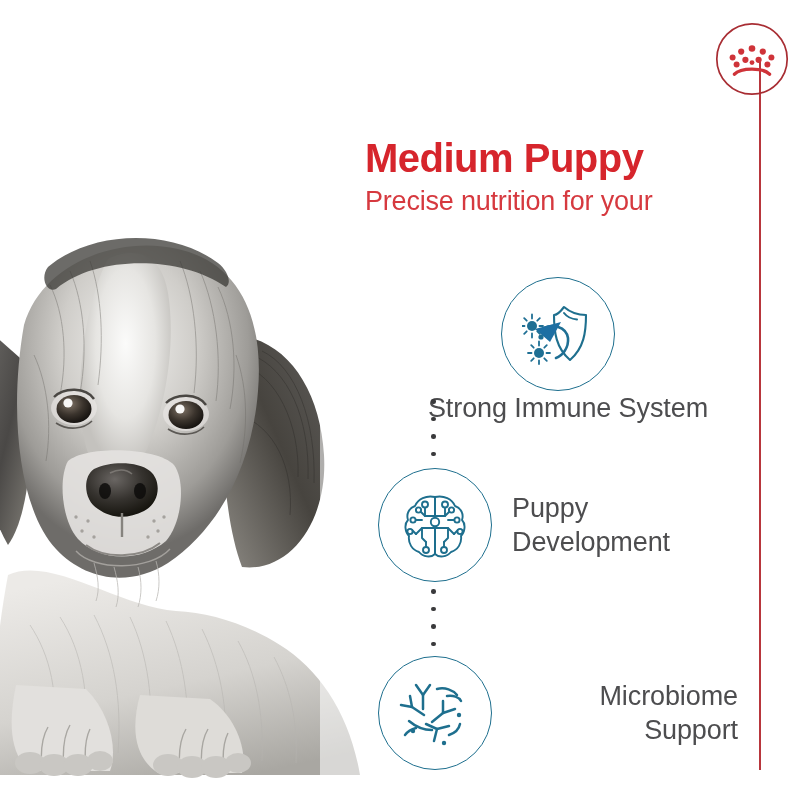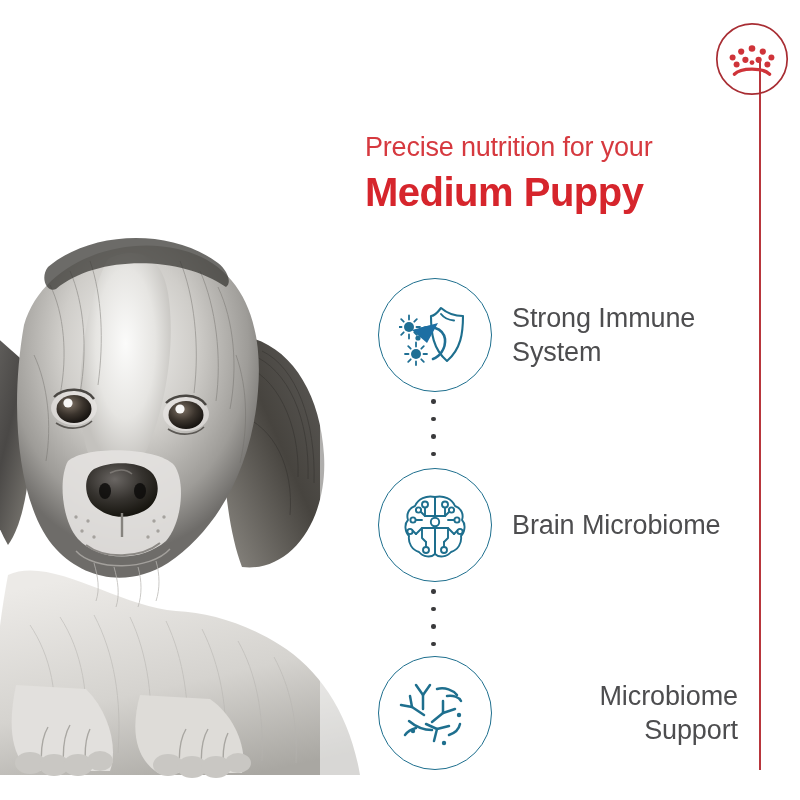--- a/index.html
+++ b/index.html
@@ -314,27 +314,27 @@
           <circle cx="21.6" cy="42.4" r="3.0"></circle>
           <circle cx="52.4" cy="42.4" r="3.0"></circle>
           <circle cx="37" cy="40.6" r="2.4"></circle>
         </g>
         <path d="M19.5 52.2 C 25.5 45.4, 48.5 45.4, 54.5 52.2" fill="none" stroke="#cf3339" stroke-width="3.4" stroke-linecap="round"></path>
       </svg>
     </div>
   </div>
 
   <div id="headline-block">
+    <div id="headline-line2">Medium Puppy</div>
     <div id="headline-line1">Precise nutrition for your</div>
-    <div id="headline-line2">Medium Puppy</div>
   </div>
 
   <div id="benefits-list">
 
-    <div class="benefit-row" style="top:0px;">
+    <div class="benefit-row" style="top:0px;flex-direction:column;">
       <div class="benefit-icon-circle">
         <svg width="72" height="68" viewBox="0 0 72 68" xmlns="http://www.w3.org/2000/svg">
 
           <path d="M42 7 C 49 13, 58 15, 64 15 C 64 32, 62 48, 48 60 C 34 48, 32 32, 32 15
                    C 36 15, 39 11, 42 7 Z" fill="none" stroke="#1e6f8e" stroke-width="2.1" stroke-linejoin="round"></path>
 
           <path d="M42 13 C 45 17, 50 19, 55 19.5" fill="none" stroke="#1e6f8e" stroke-width="2" stroke-linecap="round"></path>
 
           <path d="M22 28 C 30 24, 44 26, 46 38 C 47 48, 40 56, 34 58" fill="none" stroke="#1f6f94" stroke-width="2.6" stroke-linecap="round"></path>
 
@@ -404,21 +404,21 @@
             <circle cx="8" cy="41.5" r="2.6"></circle>
             <circle cx="24" cy="60" r="3.0"></circle>
             <circle cx="43" cy="14.5" r="3.0"></circle>
             <circle cx="49.5" cy="20" r="2.6"></circle>
             <circle cx="55" cy="30" r="2.6"></circle>
             <circle cx="58" cy="41.5" r="2.6"></circle>
             <circle cx="42" cy="60" r="3.0"></circle>
           </g>
         </svg>
       </div>
-      <div class="benefit-label">Brain Microbiome</div>
+      <div class="benefit-label">Puppy Development</div>
     </div>
 
     <div class="connector" style="top:312px;">
       <div class="dot"></div>
       <div class="dot"></div>
       <div class="dot"></div>
       <div class="dot"></div>
       <div class="dot"></div>
     </div>
 

